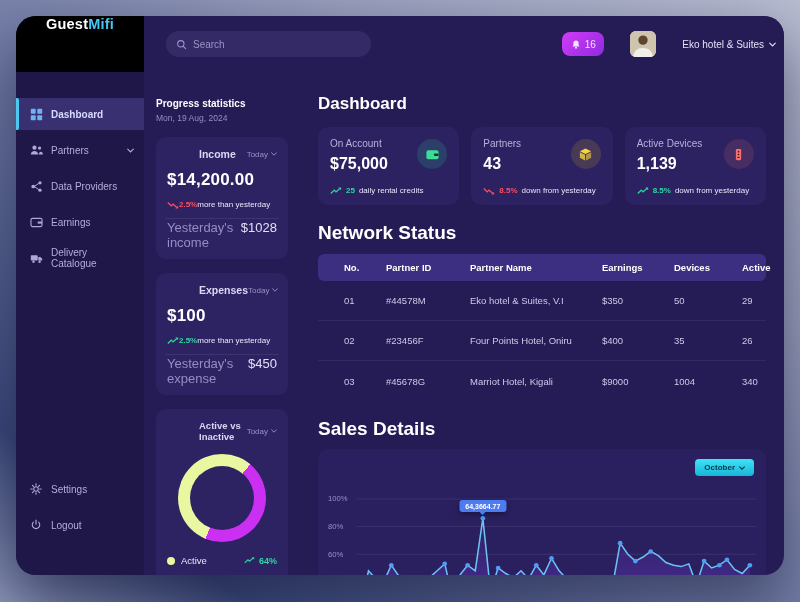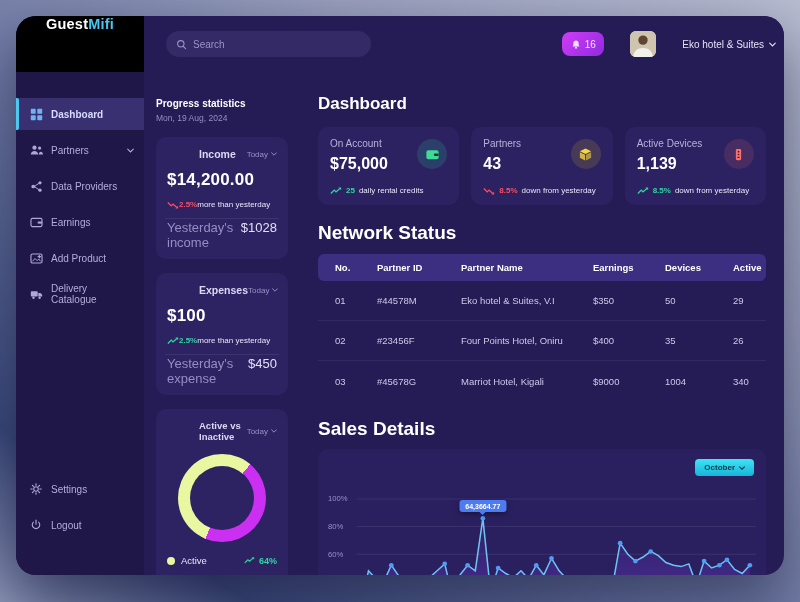--- a/index.html
+++ b/index.html
@@ -67,21 +67,21 @@
   .stat-card .val { color:#fff; font-size:16px; font-weight:800; margin-top:6px; }
   .stat-card .foot { display:flex; align-items:center; gap:4px; font-size:8px; color:#e8e4f8; margin-top:13px; }
   .ic-circle { position:absolute; top:12px; right:12px; width:30px; height:30px; border-radius:50%; display:flex; align-items:center; justify-content:center; }
   .ic-green { background:rgba(52,211,153,.16); color:#3ddc97; }
   .ic-yellow { background:rgba(250,204,21,.14); color:#f5d63d; }
   .ic-red { background:rgba(248,113,113,.14); color:#f87171; }
   .sec-title { color:#fff; font-size:19px; font-weight:700; margin-top:17px; }
   .table { margin-top:10px; }
   .t-grid { display:grid; grid-template-columns:42px 84px 1fr 72px 68px 50px; align-items:center; }
   .t-head { background:#3c2f82; border-radius:6px; height:27px; color:#fff; font-size:9.5px; font-weight:700; }
-  .t-head > div, .t-row > div { padding-left:17px; }
+  .t-head > div, .t-row > div { padding-left:26px; }
   .t-row { height:40px; color:#cfc8ea; font-size:9.5px; border-bottom:1px solid rgba(255,255,255,.06); cursor:default; }
   .t-row:last-child { border-bottom:none; }
   
   .sales-panel { margin-top:9px; background:#2a2060; border-radius:10px; position:relative; height:185px; padding:10px 10px 0 8px; }
   .oct-btn { position:absolute; top:10px; right:12px; background:linear-gradient(180deg,#3fe3f5,#17b5d8); color:#063945; font-size:8px; font-weight:700; padding:4px 9px; border-radius:4px; display:flex; align-items:center; gap:4px; cursor:pointer; }
   .chart-wrap { position:relative; margin-top:30px; height:150px; }
   .chart-wrap svg { position:absolute; inset:0; width:100%; height:100%; }
   .grid-line { stroke:rgba(255,255,255,.08); stroke-width:1; }
   .tick { fill:#9a90c8; font-size:7.5px; font-family:"Liberation Sans",sans-serif; }
   .tooltip { position:absolute; transform:translate(-50%,-100%); background:#4d7bf0; color:#fff; font-size:7px; font-weight:700; padding:2.5px 6px; border-radius:3px; white-space:nowrap; box-shadow:0 2px 6px rgba(0,0,0,.4); }
@@ -184,33 +184,20 @@
         <span class="nav-lb">Data Providers</span>
       </div>
       <div class="nav-item">
         <span class="nav-ic">
           <svg class="inline" width="13" height="13" viewBox="0 0 16 16">
               <rect x="1.2" y="3" width="13.6" height="10" rx="1.8" fill="none" stroke="currentColor" stroke-width="1.4"></rect>
               <rect x="9.5" y="6.8" width="5.3" height="2.6" fill="currentColor"></rect>
             </svg>
         </span>
         <span class="nav-lb">Earnings</span>
-      </div>
-      <div class="nav-item">
-        <span class="nav-ic">
-          <svg class="inline" width="13" height="13" viewBox="0 0 16 16">
-              <rect x="1.2" y="2.5" width="13.6" height="11" rx="1.8" fill="none" stroke="currentColor" stroke-width="1.4"></rect>
-              <path d="M3 11.5l3.2-3.5 2.6 2.6 2-2 2.2 2.9" fill="none" stroke="currentColor" stroke-width="1.2"></path>
-              <g stroke="currentColor" stroke-width="1.4" stroke-linecap="round">
-                <line x1="11.5" y1="4.2" x2="11.5" y2="7.2"></line>
-                <line x1="10" y1="5.7" x2="13" y2="5.7"></line>
-              </g>
-            </svg>
-        </span>
-        <span class="nav-lb">Add Product</span>
       </div>
       <div class="nav-item">
         <span class="nav-ic">
           <svg class="inline" width="13" height="13" viewBox="0 0 16 16" fill="currentColor">
               <rect x="1" y="4" width="8.5" height="6.5" rx="1"></rect>
               <path d="M10.2 6h2.6l2.2 2.3v2.2h-4.8z"></path>
               <circle cx="4.3" cy="12" r="1.5"></circle>
               <circle cx="11.8" cy="12" r="1.5"></circle>
             </svg>
         </span>

